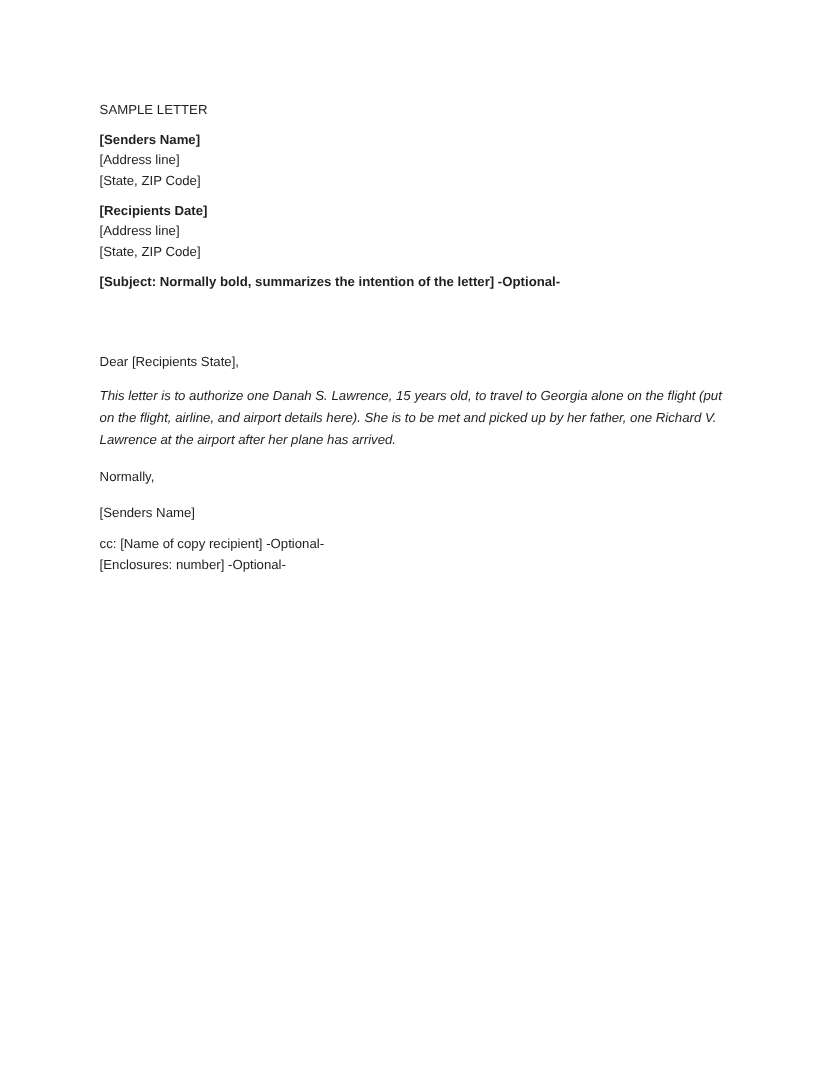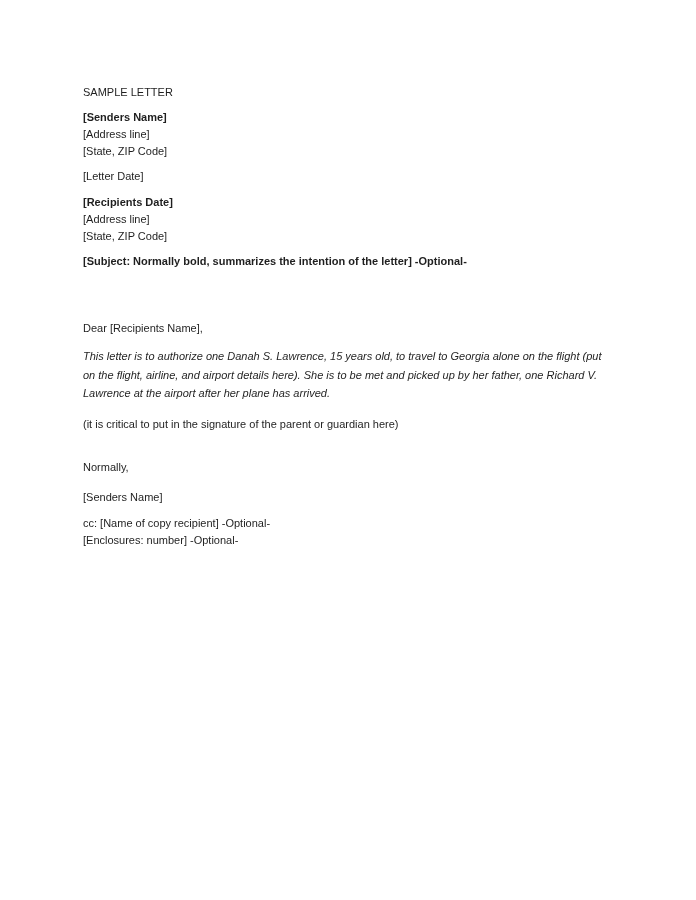--- a/index.html
+++ b/index.html
@@ -41,35 +41,33 @@
   <div class="letter">
 
     <p class="mb8">SAMPLE LETTER</p>
 
     <div class="mb8">
       <p class="bold">[Senders Name]</p>
       <p>[Address line]</p>
       <p>[State, ZIP Code]</p>
     </div>
 
-    <p class="mb9">[Letter Date]</p>
 
     <div class="mb8">
       <p class="bold">[Recipients Date]</p>
       <p>[Address line]</p>
       <p>[State, ZIP Code]</p>
     </div>
 
     <p class="bold mb50">[Subject: Normally bold, summarizes the intention of the letter] -Optional-</p>
 
-    <p class="mb10">Dear [Recipients Name],</p>
+    <p class="mb10">Dear [Recipients State],</p>
 
     <p class="body-par mb13">This letter is to authorize one Danah S. Lawrence, 15 years old, to travel to Georgia alone on the flight (put on the flight, airline, and airport details here). She is to be met and picked up by her father, one Richard V. Lawrence at the airport after her plane has arrived.</p>
 
-    <p class="mb26">(it is critical to put in the signature of the parent or guardian here)</p>
 
     <p class="mb13">Normally,</p>
 
     <div class="mb9">
       <p>[Senders Name]</p>
     </div>
 
     <div>
       <p>cc: [Name of copy recipient] -Optional-</p>
       <p>[Enclosures: number] -Optional-</p>

